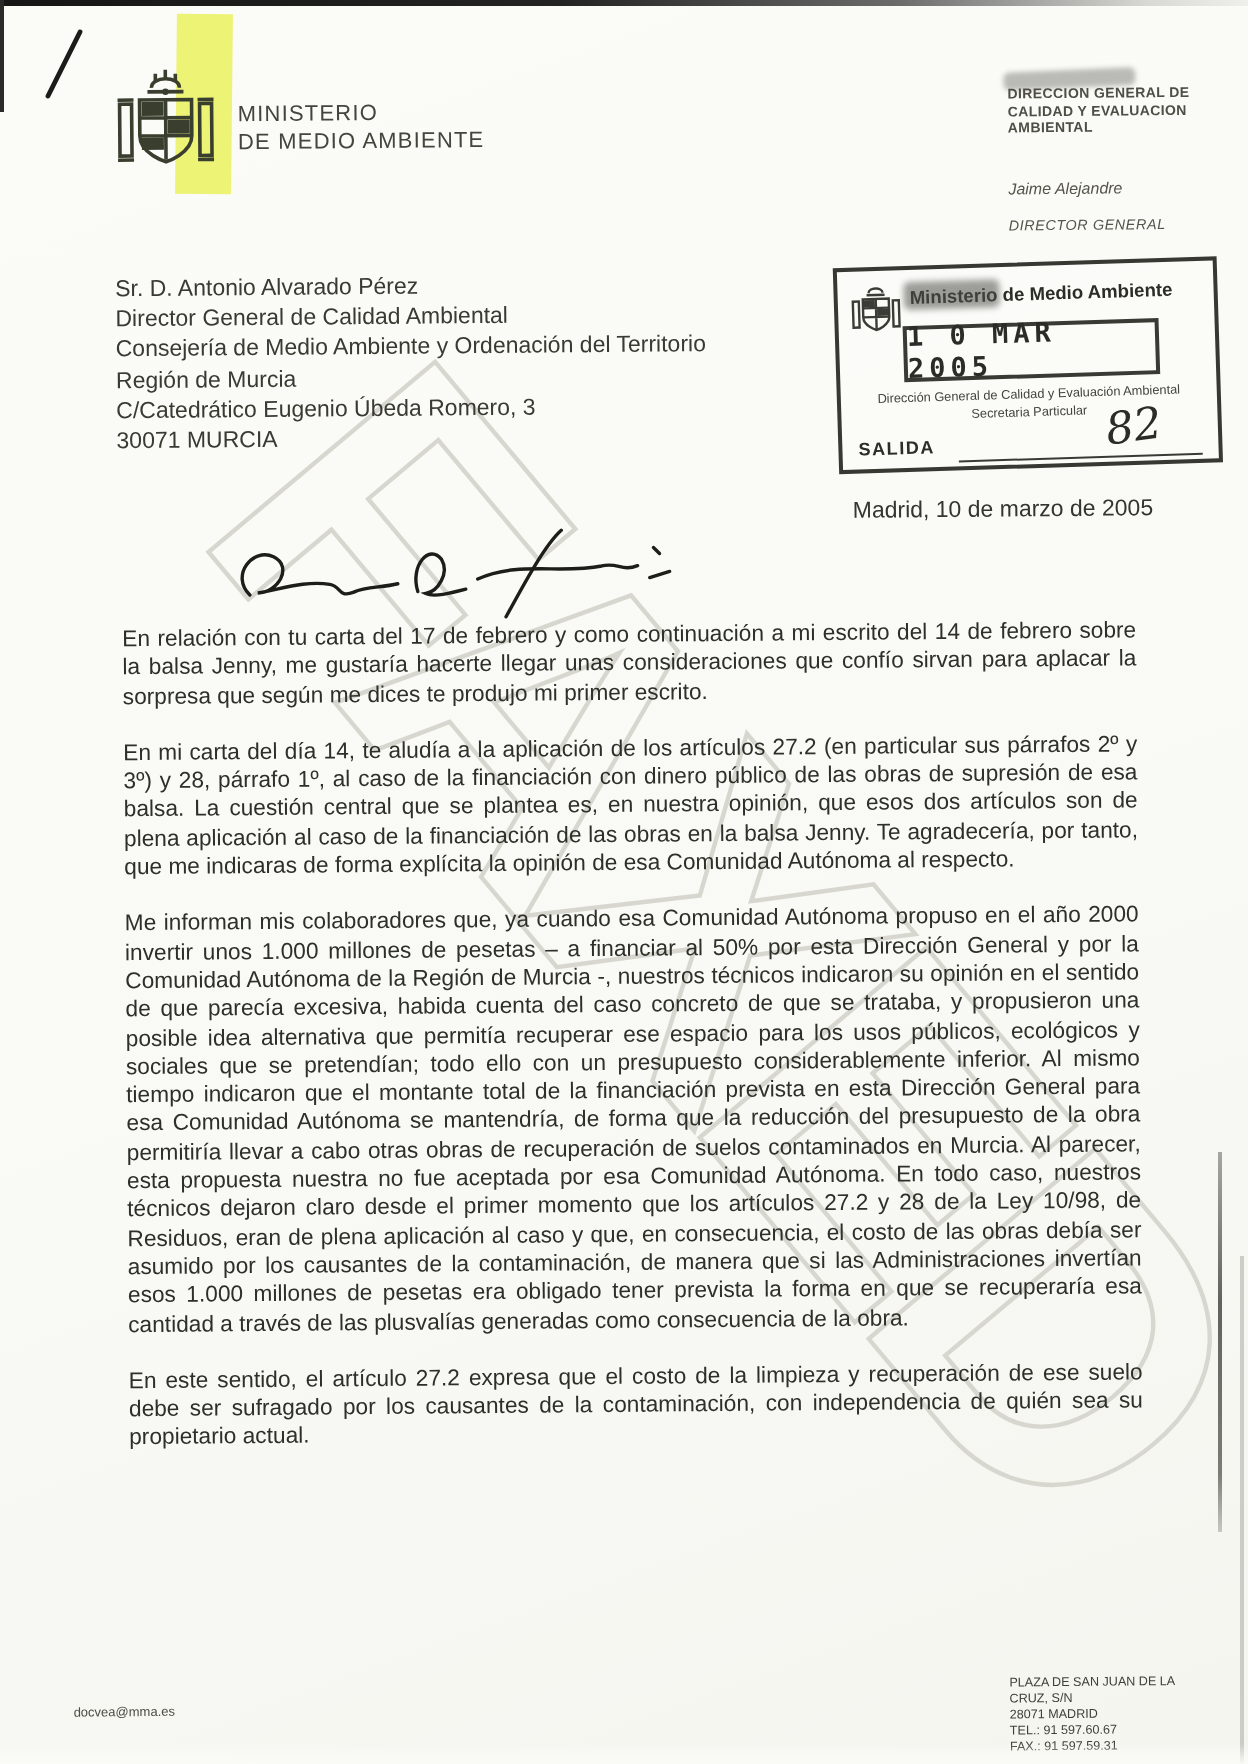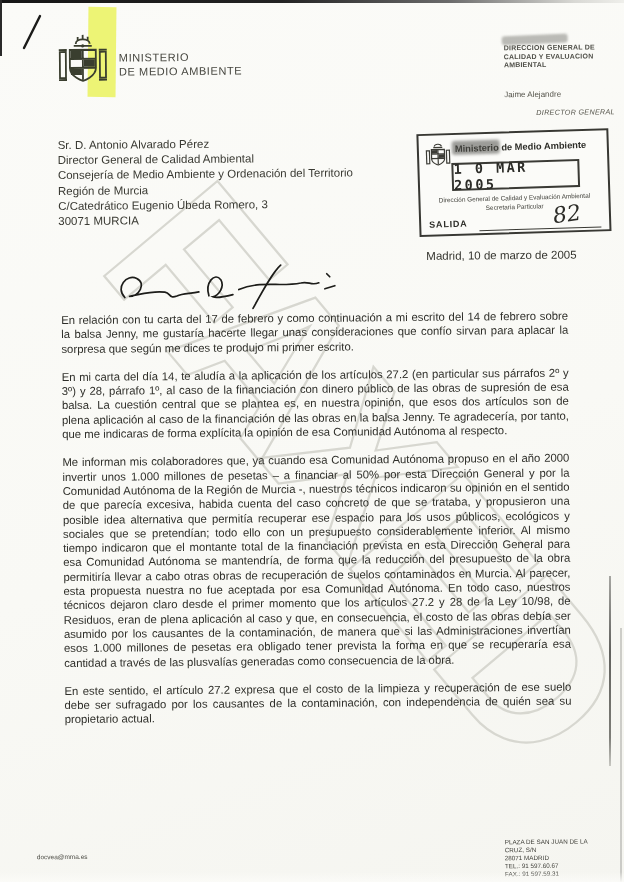--- a/index.html
+++ b/index.html
@@ -33,23 +33,23 @@
   
   .highlight-strip { position:absolute; left:88px; top:7px; width:28px; height:90px;
     background:#eaf25e; opacity:.85; transform:rotate(.6deg); z-index:0; }
   .coat-arms { position:absolute; left:60px; top:32px; width:52px; height:60px; z-index:2; }
   .ministry-name { position:absolute; left:122px; top:49px; font-size:11px; line-height:14px;
     letter-spacing:.6px; color:#45453e; }
   .dg-block { position:absolute; left:507px; top:46px; width:112px; font-size:7px; line-height:8.6px;
     font-weight:bold; color:#4e4e47; letter-spacing:.2px; }
   .dg-smudge { position:absolute; left:505px; top:37px; width:66px; height:9px; background:#6e6e68;
     opacity:.45; filter:blur(1.3px); transform:rotate(-2deg); border-radius:3px; }
-  .signatory-name { position:absolute; left:507px; top:92px; font-size:8px; color:#55544b; }
+  .signatory-name { position:absolute; left:507px; top:92px; font-size:8px; font-style:italic; color:#55544b; }
   .signatory-title { position:absolute; left:507px; top:110px; font-size:7.2px; font-style:italic;
-    letter-spacing:.3px; color:#55544b;margin-left:32px; }
+    letter-spacing:.3px; color:#55544b; }
 
   
   .recipient { position:absolute; left:60px; top:136px; font-size:11.5px; line-height:15.2px; color:#3a3a33; }
 
   
   .stamp { position:absolute; left:420px; top:133px; width:192px; height:103px;
     border:2.5px solid #383833; transform:rotate(-1.3deg); background:rgba(252,252,250,.6);
     color:#33332e; z-index:3; }
   .stamp-arms { position:absolute; left:6px; top:6px; width:26px; height:30px; }
   .stamp-title { position:absolute; left:36px; top:9px; width:152px; font-size:9.3px; font-weight:bold; color:#2d2d28; }

